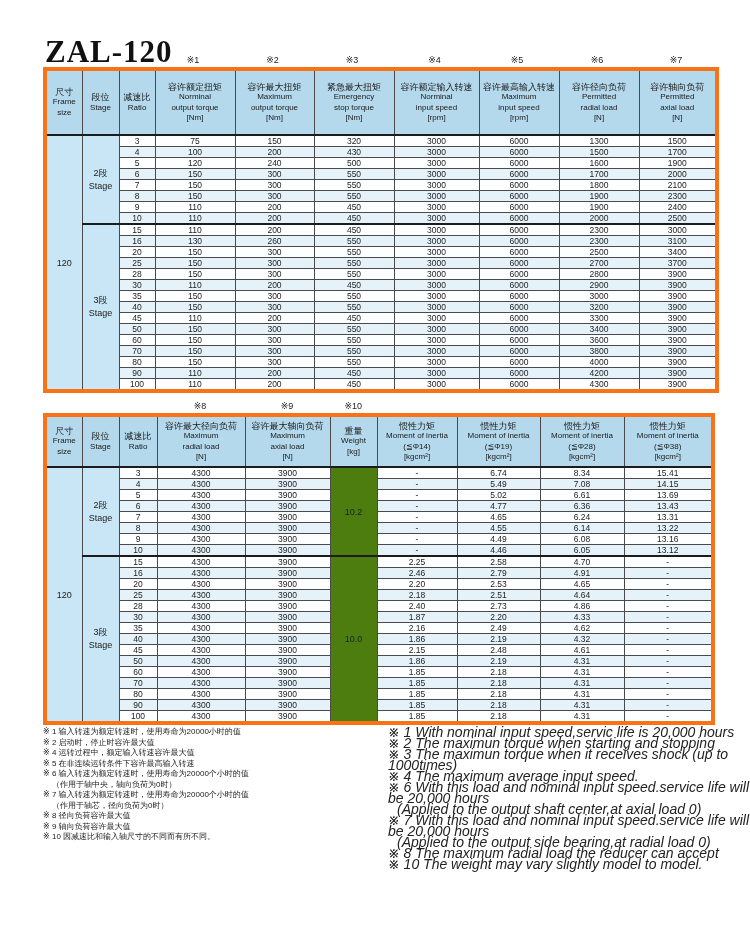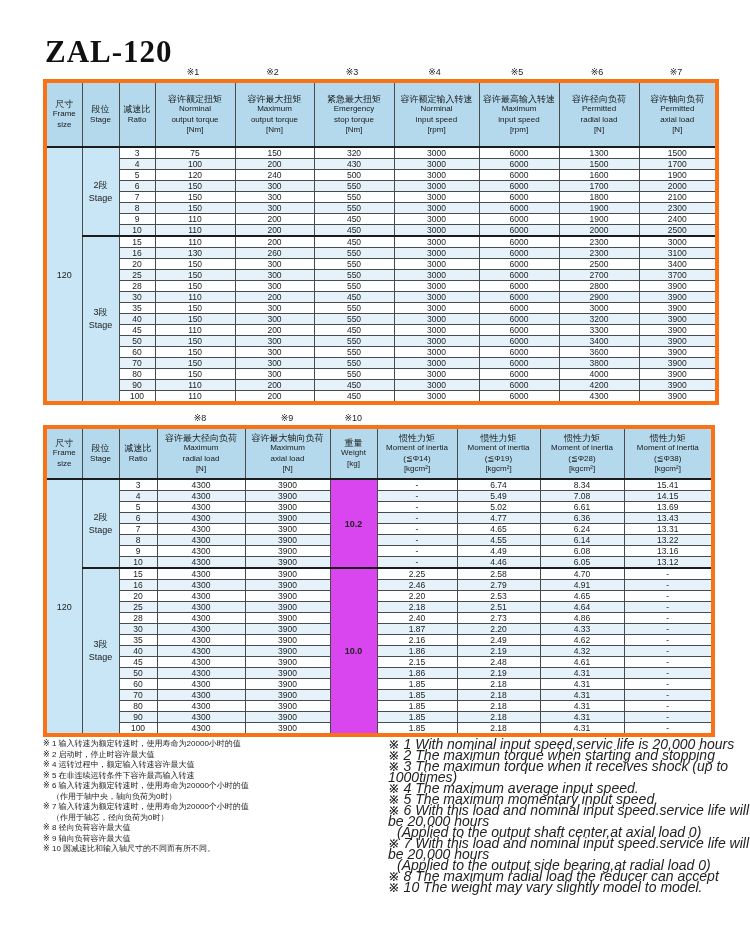--- a/index.html
+++ b/index.html
@@ -1,35 +1,35 @@
 <!DOCTYPE html>
 <html><head>
 <meta charset="utf-8">
 <style>
   * { margin:0; padding:0; box-sizing:border-box; }
   html,body { width:750px; background:#ffffff; }
   body { height:927px; font-family:"Liberation Sans","DejaVu Sans",sans-serif; color:#1a1a1a; overflow:hidden; }
-  .content { position:relative; width:612px; padding:40px 0 0 43px; }
+  .content { position:relative; width:612px; padding:28px 0 0 43px; }
   .title { position:absolute; top:34px; left:45px; font-family:"Liberation Serif","DejaVu Serif",serif;
            font-weight:700; font-size:31px; letter-spacing:1px; color:#111; }
   table.markers { border-collapse:collapse; table-layout:fixed; width:672px; }
   table.markers td { height:15px; font-size:9px; text-align:center; color:#222; border:none; vertical-align:bottom; padding-bottom:2px; }
   #markers1 { margin-top:24px; }
   #markers2 { margin-top:5px; }
   table.spec { border-collapse:collapse; table-layout:fixed; width:672px; border:4px solid #f97316; }
   .spec th, .spec td { border:1px solid #4a4a4a; text-align:center; vertical-align:middle; overflow:hidden; }
   .spec thead th { background:#b4d8ec; font-weight:normal; font-size:8px; line-height:10.5px; padding:2px 1px; border-bottom:2px solid #1c1c1c; }
   .spec thead .zh { font-size:9px; }
   #table1 thead th { height:66px; }
   #table2 thead th { height:52px; }
   .spec tbody td { height:10.5px; font-size:8.5px; line-height:10px; padding:0; background:#fdfeff; color:#222; }
   .spec tbody tr:nth-child(even) td { background:#e5f2fa; }
   .spec tbody td.frame-cell, .spec tbody td.stage-cell { background:#c8e6f5; font-size:9px; }
   .spec tbody td.stage-cell div { line-height:13px; }
-  .spec tbody td.weight-cell { background:#d946ef; font-size:9px;font-weight:bold; }
+  .spec tbody td.weight-cell { background:#4d7c0f; font-size:9px; }
   .spec tbody tr.stage-sep td { border-top:2px solid #1c1c1c; }
   .footnotes { display:flex; margin-top:2px; width:707px; }
   .fn-col { font-size:8px; line-height:10.5px; color:#222; }
   .fn-zh { width:345px; }
   .fn-en { width:362px; font-size:14px; line-height:11px;font-style:italic; }
   .fn-item div.cont { padding-left:9px; }
 </style>
 </head>
 <body>
 
@@ -741,23 +741,20 @@
         <div class="fn-item">
           <div>※ 2 The maximun torque when starting and stopping</div>
         </div>
         <div class="fn-item">
           <div>※ 3 The maximun torque when it receives shock (up to 1000times)</div>
         </div>
         <div class="fn-item">
           <div>※ 4 The maximum average input speed.</div>
         </div>
         <div class="fn-item">
-          <div>※ 5 The maximum momentary input speed.</div>
-        </div>
-        <div class="fn-item">
           <div>※ 6 With this load and nominal input speed.service life will be 20,000 hours</div>
           <div class="cont">(Applied to the output shaft center,at axial load 0)</div>
         </div>
         <div class="fn-item">
           <div>※ 7 With this load and nominal input speed.service life will be 20,000 hours</div>
           <div class="cont">(Applied to the output side bearing,at radial load 0)</div>
         </div>
         <div class="fn-item">
           <div>※ 8 The maximum radial load the reducer can accept</div>
         </div>

